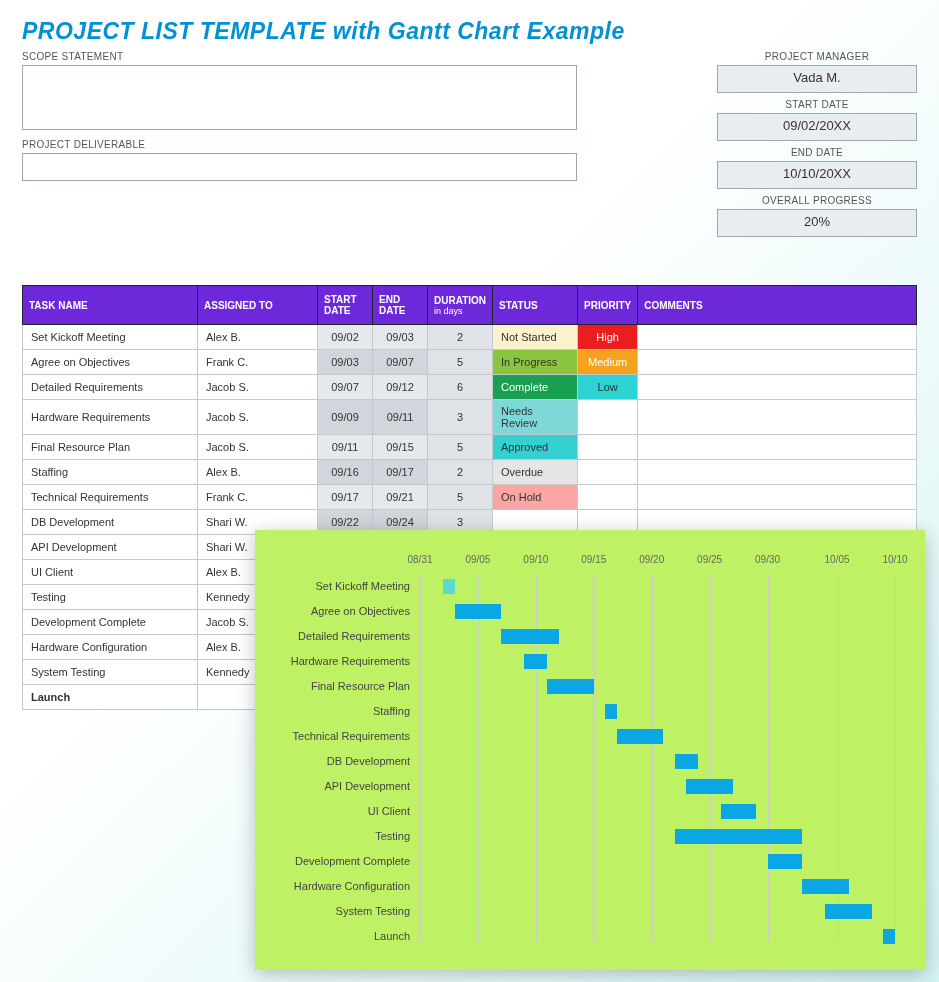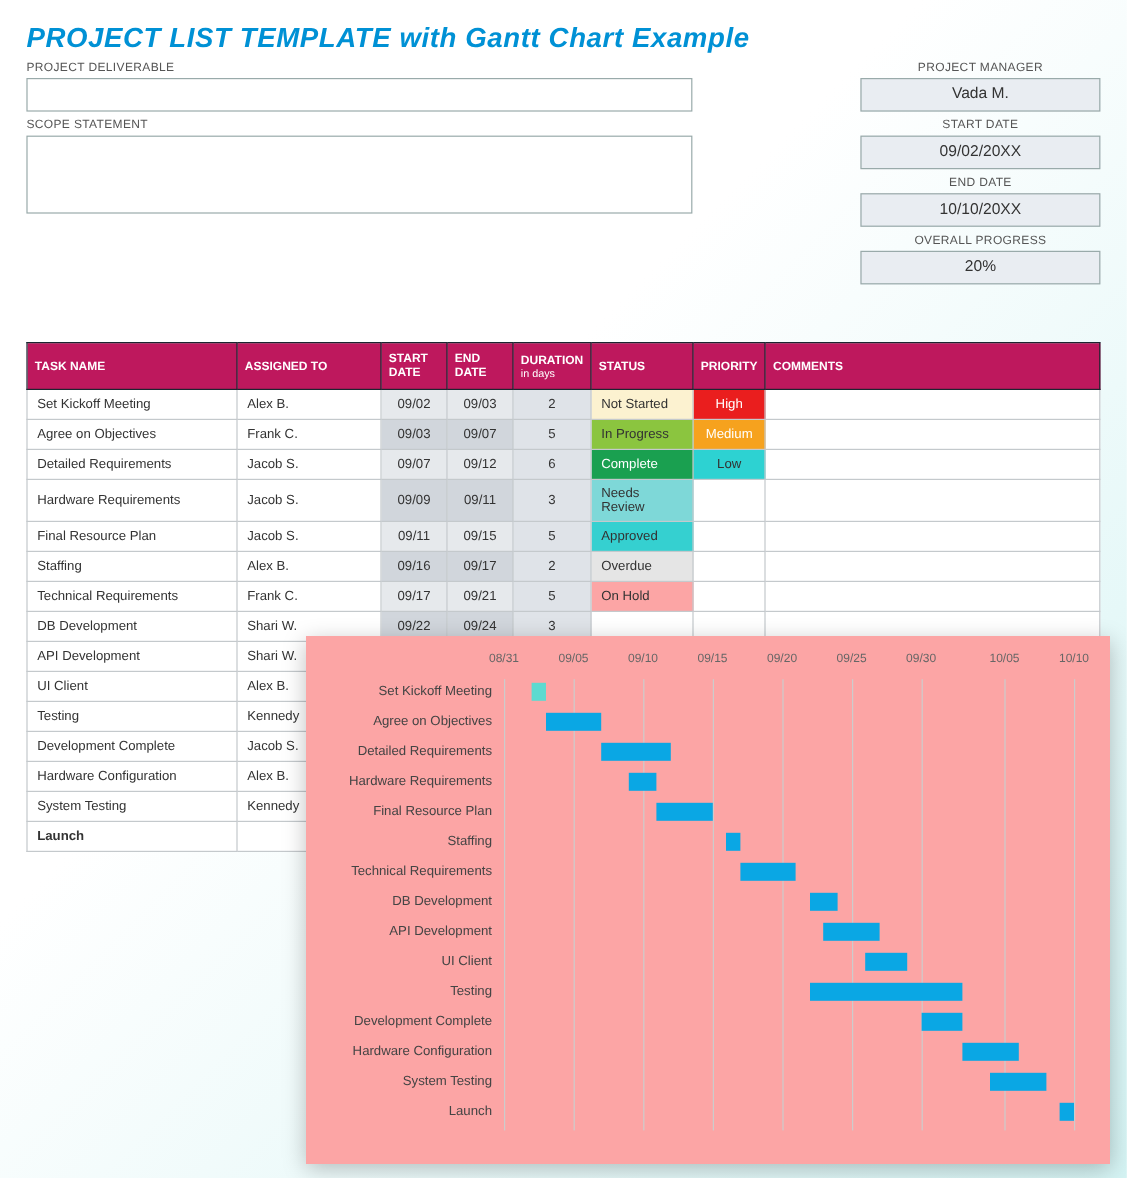--- a/index.html
+++ b/index.html
@@ -15,21 +15,21 @@
 
     .left-col { position:absolute; left:0; top:0; width:555px; }
     .right-col { position:absolute; right:0; top:0; width:200px; }
     .block { margin-bottom:6px; }
     .right-col .lbl { text-align:center; }
 
     textarea.fld { height:65px; resize:none; }
 
     
     table.list { border-collapse:collapse; width:100%; margin-top:4px; background:#fff; }
-    table.list th { background:#be185d; color:#fff; font-size:10px; font-weight:bold;
+    table.list th { background:#6d28d9; color:#fff; font-size:10px; font-weight:bold;
                     text-align:left; padding:8px 6px; border:1px solid #1c2530; }
     table.list th small { display:block; font-weight:normal; font-size:9px; }
     table.list td { border:1px solid #c4c9cc; padding:5px 8px; font-size:11px; height:25px; }
 
     .col-task{width:175px;} .col-assigned{width:120px;}
     .col-start,.col-end{width:55px; text-align:center;} .col-dur{width:60px; text-align:center;}
     .col-status{width:85px;} .col-pri{width:55px;text-align:center;} .col-com{}
 
     td.center{text-align:center;margin-top:28px;}
     td.dur{background:#dfe3e8;}
@@ -39,46 +39,46 @@
     td.st-onhold{background:#fca5a5;margin-top:27px;}
     td.pr-high{background:#ea1e1e;color:#fff;} td.pr-med{background:#f6a21e;color:#fff;}
     td.pr-low{background:#2dd2d2;}
     td.launch{font-weight:bold;}
 
     td.start,td.end{background:#e6e9ec;}
     td.start.alt,td.end.alt{background:#d1d6dc;}
 
     
     .gantt { position:absolute; left:255px; top:530px; width:670px; height:440px;
-             background:#fca5a5; box-shadow:0 4px 18px rgba(0,0,0,.25); padding:8px 20px 18px 10px; }
+             background:#bef264; box-shadow:0 4px 18px rgba(0,0,0,.25); padding:18px 20px 18px 10px; }
     .gantt-inner{position:relative;width:100%;height:100%;}
     .axis-top{position:absolute;top:6px;left:155px;right:10px;height:18px;}
     .tick{position:absolute;top:0;font-size:10px;color:#666;transform:translateX(-50%);}
     .plot{position:absolute;top:28px;left:155px;right:10px;bottom:10px;}
     .grid{position:absolute;top:0;bottom:0;width:0;border-left:1px solid #ccc;}
     .row{position:absolute;left:-155px;right:0;height:24px;}
     .row-label{position:absolute;left:0;width:145px;text-align:right;font-size:11px;top:4px;color:#444;}
     .bar{position:absolute;top:3px;height:15px;}
     .bar.done{background:#5ddad0;} .bar.todo{background:#0aa7e4;}
   </style>
 </head>
 <body>
 
 <div class="page">
   <h1>PROJECT LIST TEMPLATE with Gantt Chart Example</h1>
 
   <div class="meta">
     <div class="left-col">
       <div class="block">
+        <div class="lbl">SCOPE STATEMENT</div>
+        <textarea class="fld" style="width: 100%;"></textarea>
+      </div>
+      <div class="block">
         <div class="lbl">PROJECT DELIVERABLE</div>
         <input class="fld" style="width: 100%;" value="">
-      </div>
-      <div class="block">
-        <div class="lbl">SCOPE STATEMENT</div>
-        <textarea class="fld" style="width: 100%;"></textarea>
       </div>
     </div>
     <div class="right-col">
       <div class="block">
         <div class="lbl">PROJECT MANAGER</div>
         <div class="fld sm">Vada M.</div>
       </div>
       <div class="block">
         <div class="lbl">START DATE</div>
         <div class="fld sm">09/02/20XX</div>

